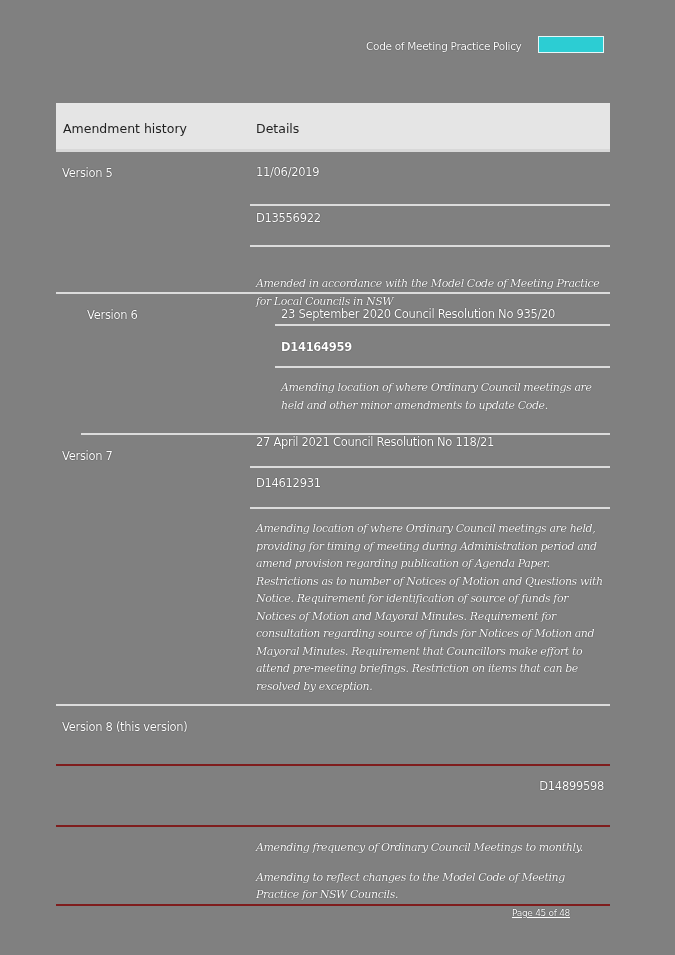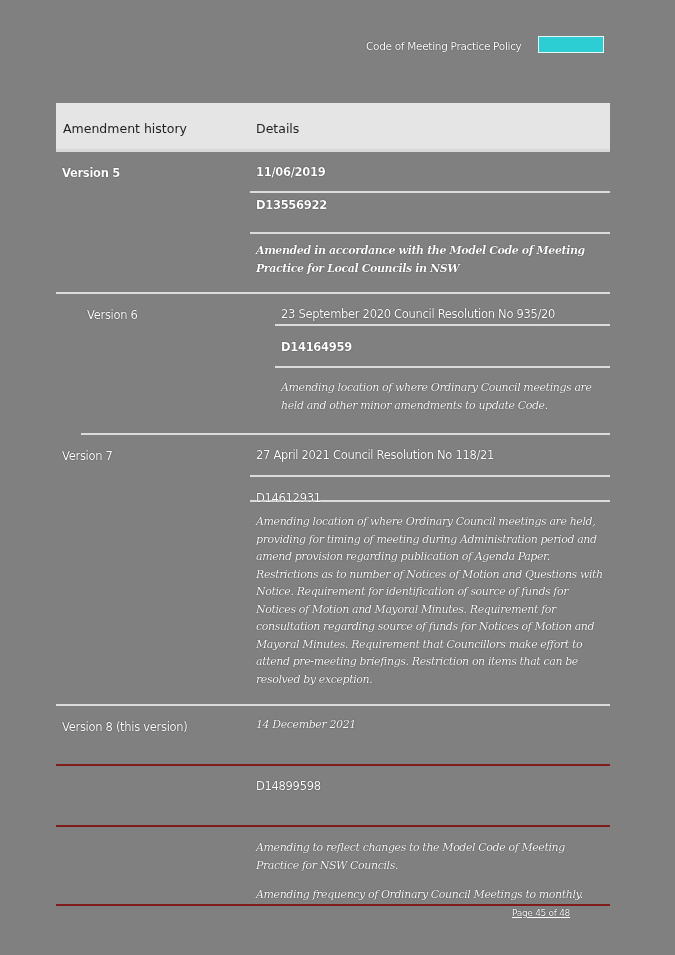--- a/index.html
+++ b/index.html
@@ -132,30 +132,30 @@
   <span class="header-title">Code of Meeting Practice Policy</span>
   <span class="header-accent"></span>
 </div>
 
 <div class="table">
   <div class="thead">
     <span class="th-version">Amendment history</span>
     <span class="th-details">Details</span>
   </div>
 
-  <div class="group" style="height:140px;font-weight:bold;">
+  <div class="group" style="height:140px;">
     <span class="version-label">Version 5</span>
     <div class="details">
-      <div class="cell" style="height:41px;padding-top:13px;">
+      <div class="cell" style="height:54px;padding-top:13px;">
         <span class="txt">11/06/2019</span>
       </div>
       <div class="cell" style="height:41px;padding-top:5px;">
         <span class="txt">D13556922</span>
       </div>
-      <div class="cell italic" style="height:56px;padding-top:8px;">
+      <div class="cell italic" style="height:56px;padding-top:28px;">
         <span class="txt">Amended in accordance with the Model Code of Meeting Practice for Local Councils in NSW</span>
       </div>
     </div>
   </div>
 
   <div class="group" style="height:139px;margin-left:25px;">
     <span class="version-label">Version 6</span>
     <div class="details">
       <div class="cell" style="height:32px;padding-top:13px;">
         <span class="txt">23 September 2020 Council Resolution No 935/20</span>
@@ -165,50 +165,45 @@
       </div>
       <div class="cell italic" style="height:56px;padding-top:11px;">
         <span class="txt">Amending location of where Ordinary Council meetings are held and other minor amendments to update Code.</span>
       </div>
     </div>
   </div>
 
   <div class="group" style="height:269px;">
     <span class="version-label">Version 7</span>
     <div class="details">
-      <div class="cell" style="height:42px;padding-top:13px;">
+      <div class="cell" style="height:33px;padding-top:0;">
         <span class="txt">27 April 2021 Council Resolution No 118/21</span>
       </div>
-      <div class="cell" style="height:25px;padding-top:14px;">
+      <div class="cell" style="height:41px;padding-top:8px;">
         <span class="txt">D14612931</span>
       </div>
       <div class="cell italic" style="height:185px;padding-top:11px;">
         <span class="txt">Amending location of where Ordinary Council meetings are held, providing for timing of meeting during Administration period and amend provision regarding publication of Agenda Paper. Restrictions as to number of Notices of Motion and Questions with Notice. Requirement for identification of source of funds for Notices of Motion and Mayoral Minutes. Requirement for consultation regarding source of funds for Notices of Motion and Mayoral Minutes. Requirement that Councillors make effort to attend pre-meeting briefings. Restriction on items that can be resolved by exception.</span>
       </div>
     </div>
   </div>
 
   <div class="full-row" style="height:58px;">
     <span class="version-label">Version 8 (this version)</span>
-    <div class="details">
-      <div class="cell italic" style="height:56px;padding-top:10px;border-bottom:none;">
-        <span class="txt">14 December 2021</span>
-      </div>
-    </div>
-  </div>
-  <div class="full-row" style="height:59px;">
+  </div>
+  <div class="full-row" style="height:59px;text-align:right;">
     <div class="details">
       <div class="cell" style="height:57px;padding-top:13px;border-bottom:none;">
         <span class="txt">D14899598</span>
       </div>
     </div>
   </div>
   <div class="full-row" style="height:77px;">
     <div class="details">
       <div class="cell italic" style="height:75px;padding-top:12px;border-bottom:none;">
+        <span class="txt para">Amending frequency of Ordinary Council Meetings to monthly.</span>
         <span class="txt para">Amending to reflect changes to the Model Code of Meeting Practice for NSW Councils.</span>
-        <span class="txt para">Amending frequency of Ordinary Council Meetings to monthly.</span>
       </div>
     </div>
   </div>
 </div>
 
 <span class="footer-page">Page 45 of 48</span>
 
 </body></html>

